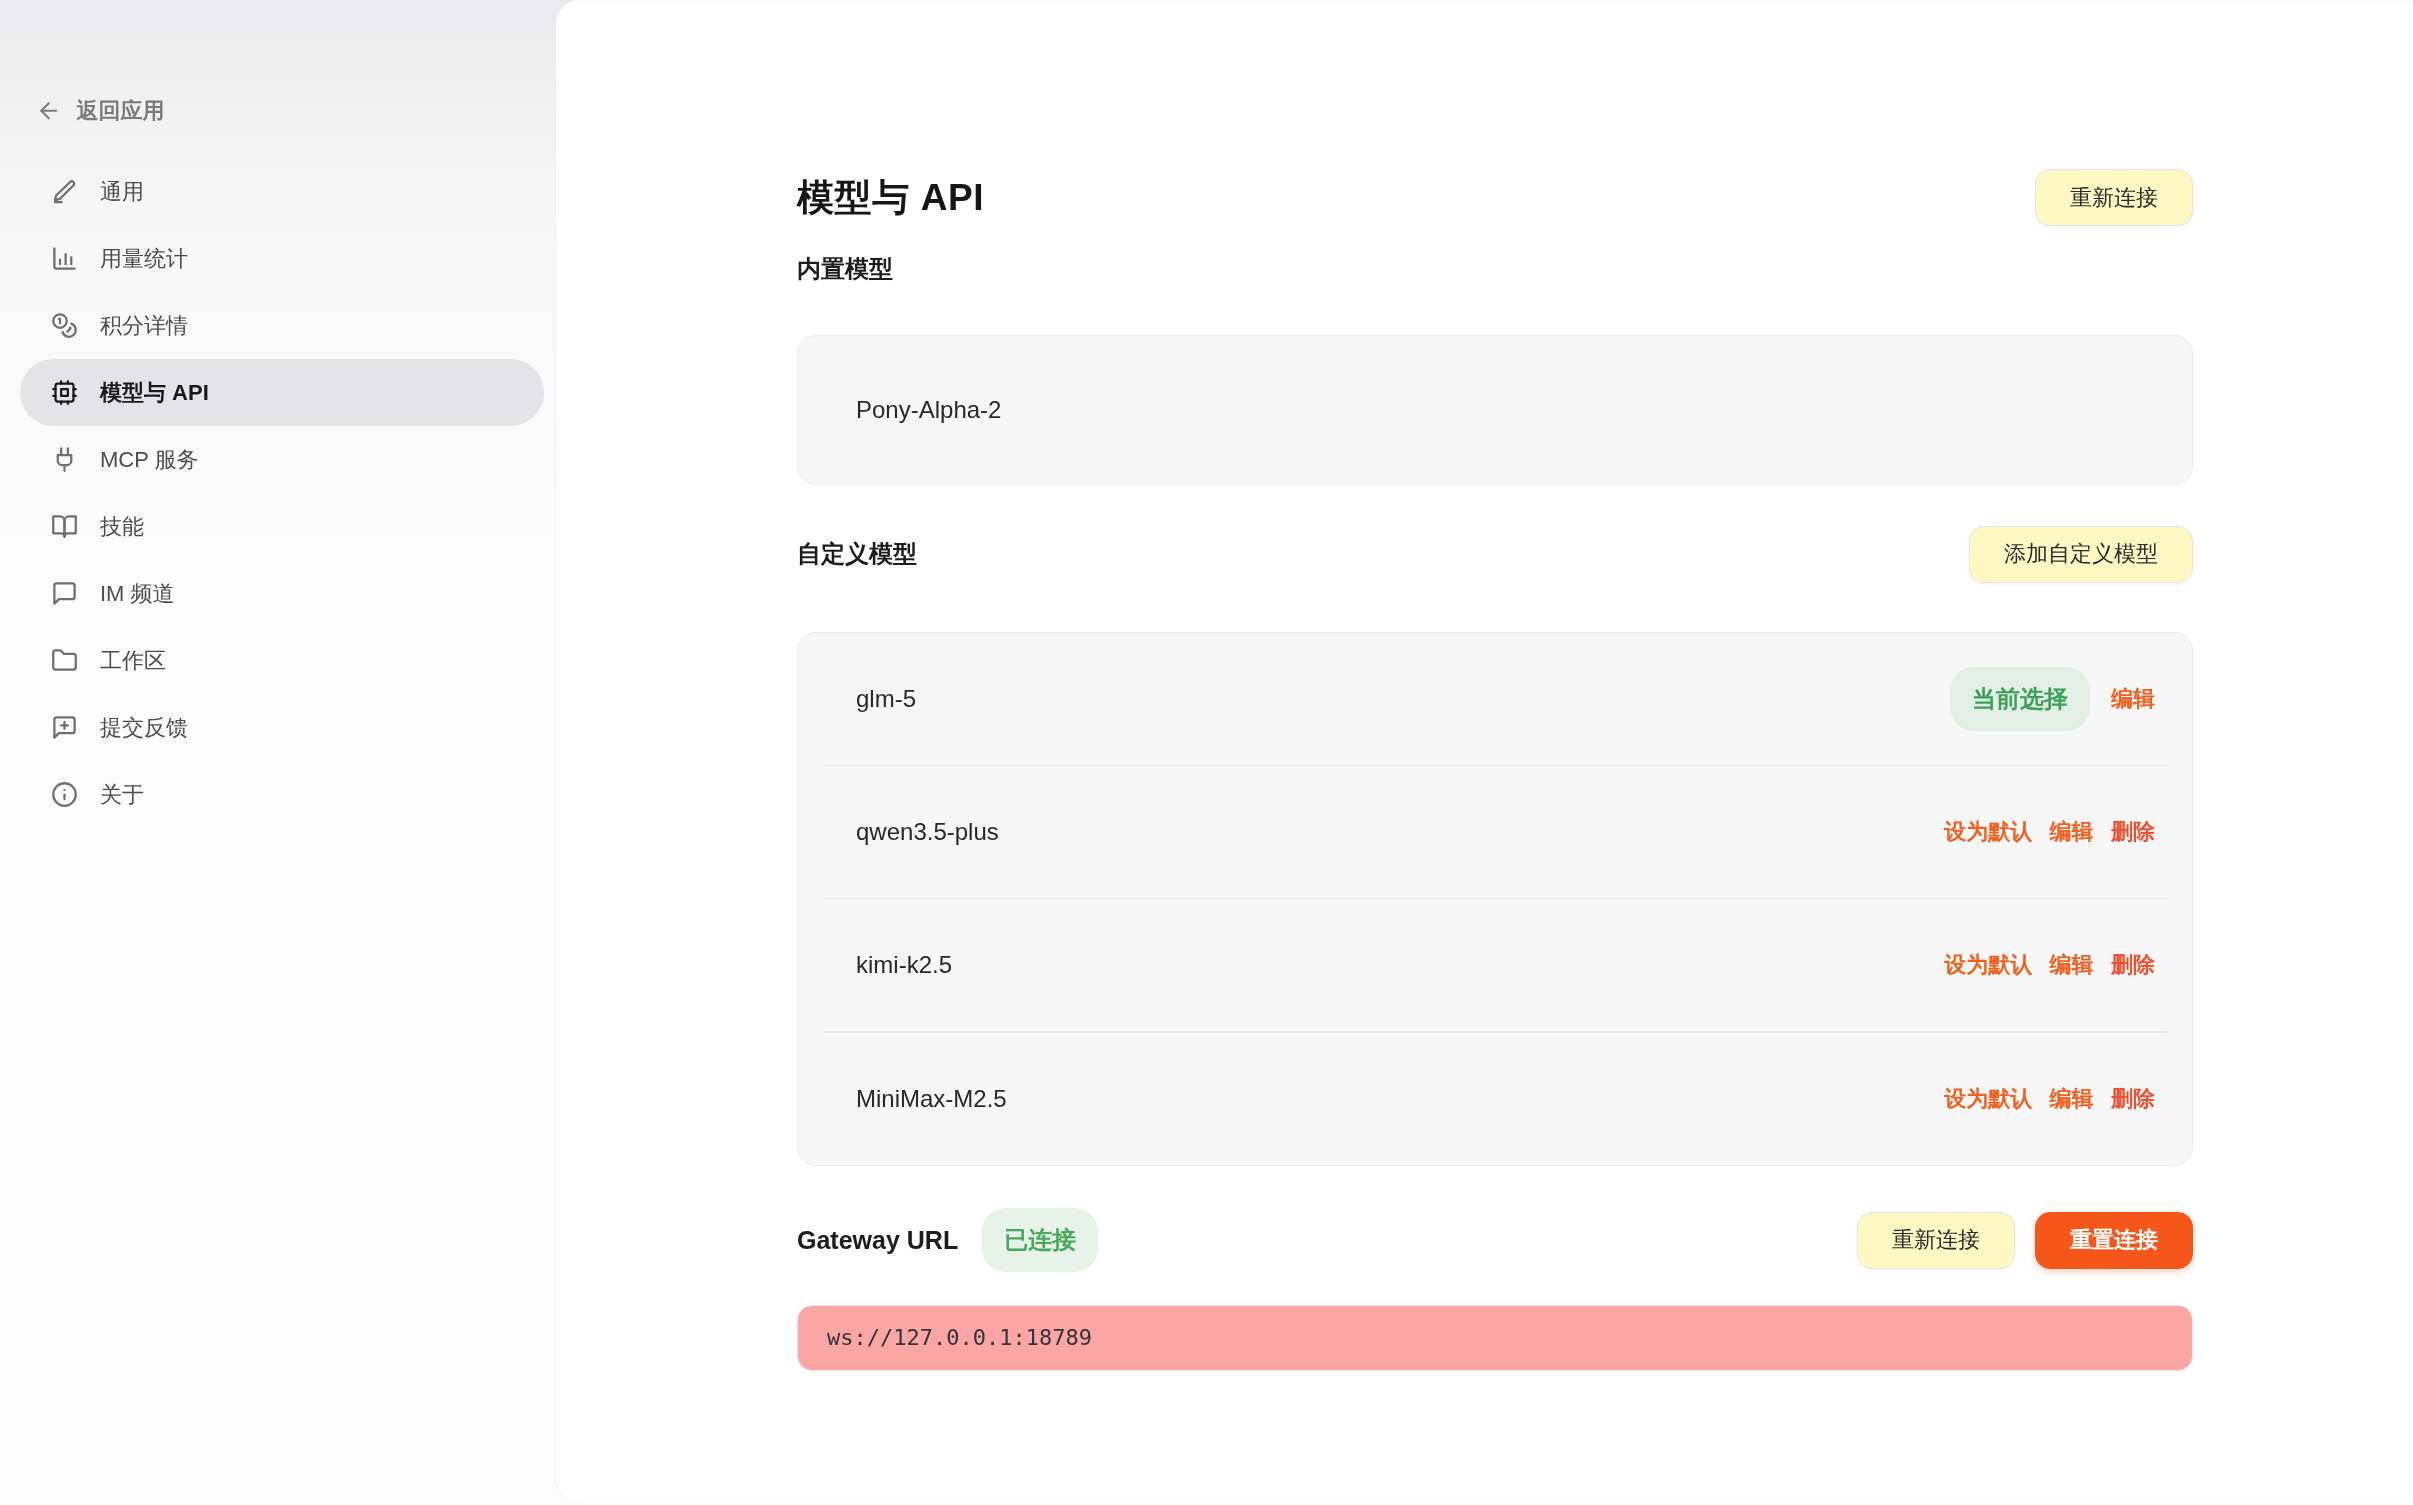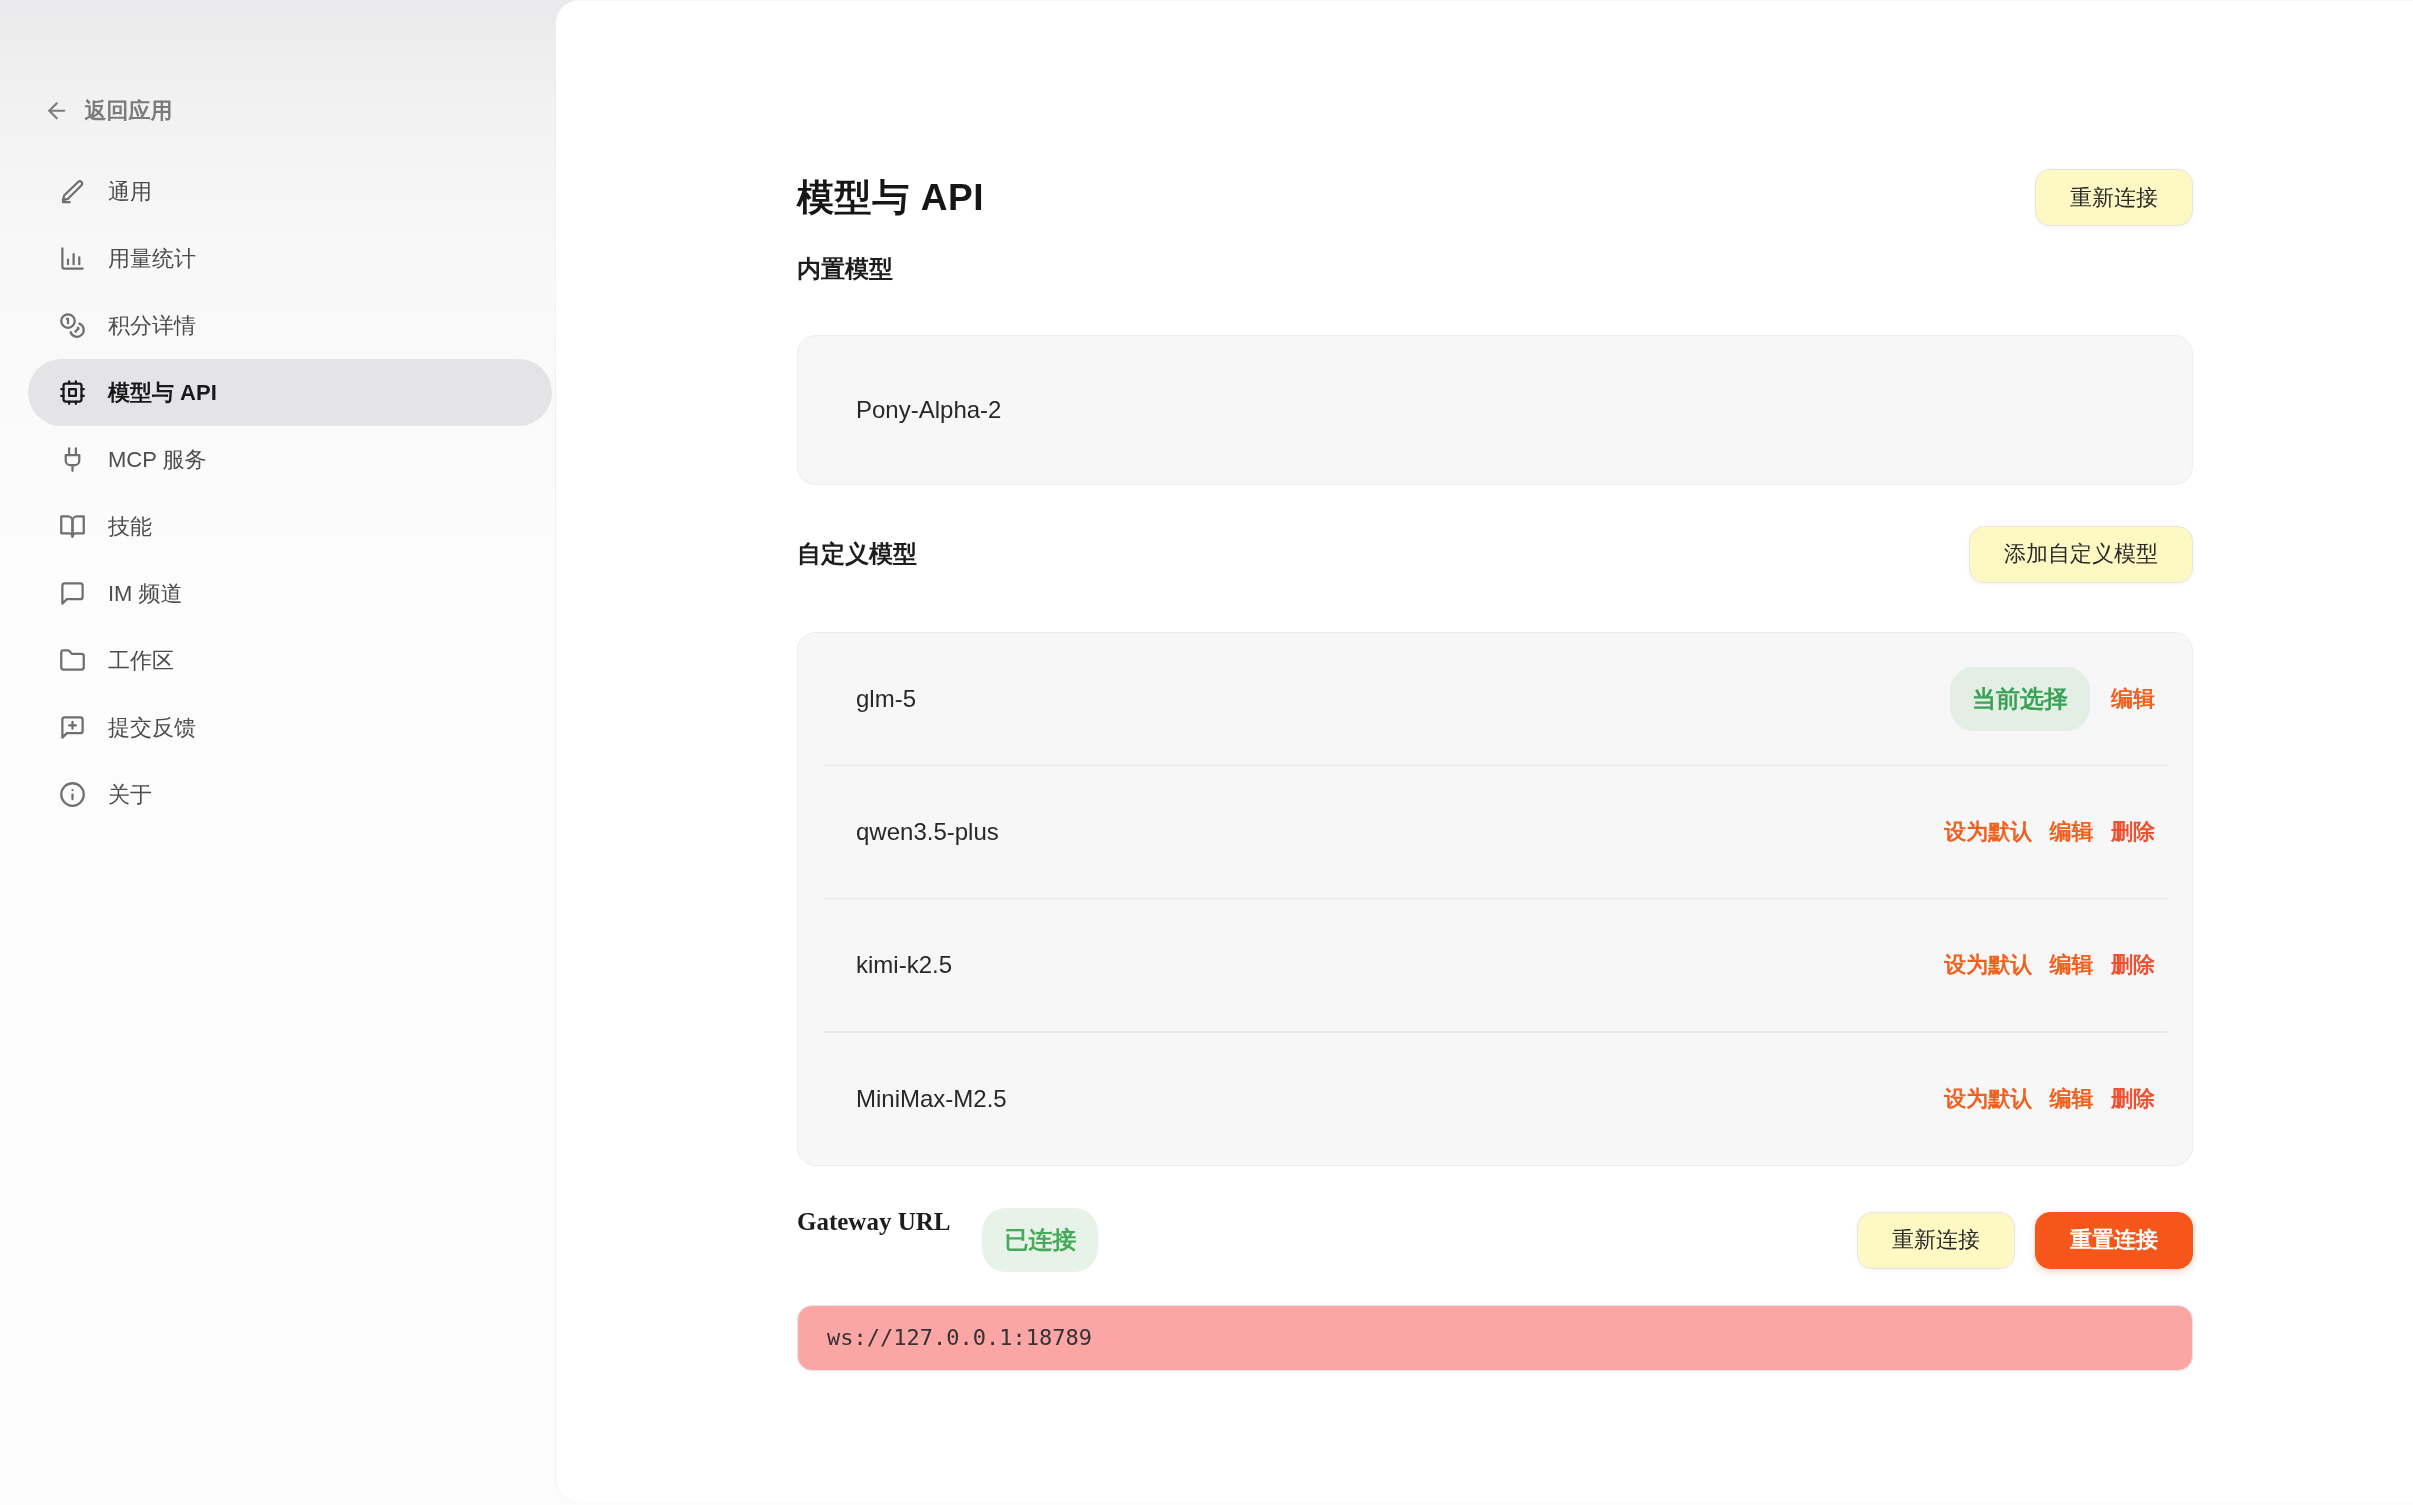--- a/index.html
+++ b/index.html
@@ -3,21 +3,21 @@
 <meta charset="utf-8">
 <style>
   html,body{margin:0;padding:0;background:#fcfcfc;}
   .stage{
     position:relative;width:2413px;height:1505px;overflow:hidden;
     font-family:"Liberation Sans","DejaVu Sans",sans-serif;
     background:linear-gradient(180deg,#eaeaec 0px,#f1f1f2 93px,#f8f8f9 249px,#fcfcfc 551px,#fcfcfc 100%);
     -webkit-font-smoothing:antialiased;
   }
   
-  .sidebar{position:absolute;left:12px;top:0;width:556px;height:100%;}
+  .sidebar{position:absolute;left:4px;top:0;width:556px;height:100%;}
   .back-row{
     position:absolute;top:92px;left:32px;height:37px;
     display:flex;align-items:center;gap:15px;cursor:pointer;
     color:#7b7b7b;font-size:22px;font-weight:600;
   }
   .back-row svg{width:25.5px;height:25.5px;stroke:#7b7b7b;}
   .nav{position:absolute;top:158px;left:16px;right:16px;display:flex;flex-direction:column;}
   .nav-item{
     height:67px;border-radius:34px;display:flex;align-items:center;
     gap:22px;padding:0 0 0 31px;cursor:pointer;
@@ -64,21 +64,21 @@
   .row-actions{display:flex;align-items:center;gap:21px;}
   .link{font-size:22px;font-weight:600;color:#f1601e;cursor:pointer;white-space:nowrap;}
   .link.danger{color:#ef5030;}
   .badge{
     display:inline-flex;align-items:center;height:64px;padding:0 22px;border-radius:24px;
     font-size:24px;font-weight:600;
   }
   .badge-selected{background:#e3efe5;color:#3ba157;}
   .badge-connected{background:#e7f2e8;color:#46aa58;}
   .gateway-row{margin-top:46px;display:flex;align-items:center;justify-content:space-between;height:57px;}
-  .gateway-left{display:flex;align-items:flex-start;gap:32px;font-family:Liberation Serif, serif;}
+  .gateway-left{display:flex;align-items:center;gap:24px;}
   .gateway-heading{font-size:25px;font-weight:700;color:#1d1d1f;}
   .gateway-buttons{display:flex;align-items:center;gap:20px;}
   .url-input{
     margin-top:36px;height:66px;width:100%;box-sizing:border-box;
     background:#fca5a5;border:1.2px solid #e7e7e9;border-radius:15px;
     font-family:"DejaVu Sans Mono","Liberation Mono",monospace;
     font-size:22px;color:#333335;padding:0 23px 0 29px;outline:none;
     box-shadow:0 0.6px 2.3px rgba(0,0,0,0.03);
   }
 </style>

